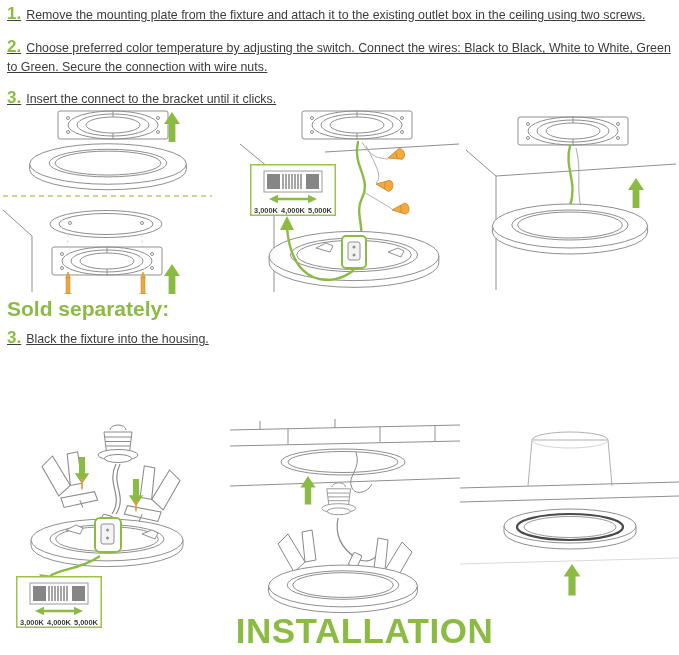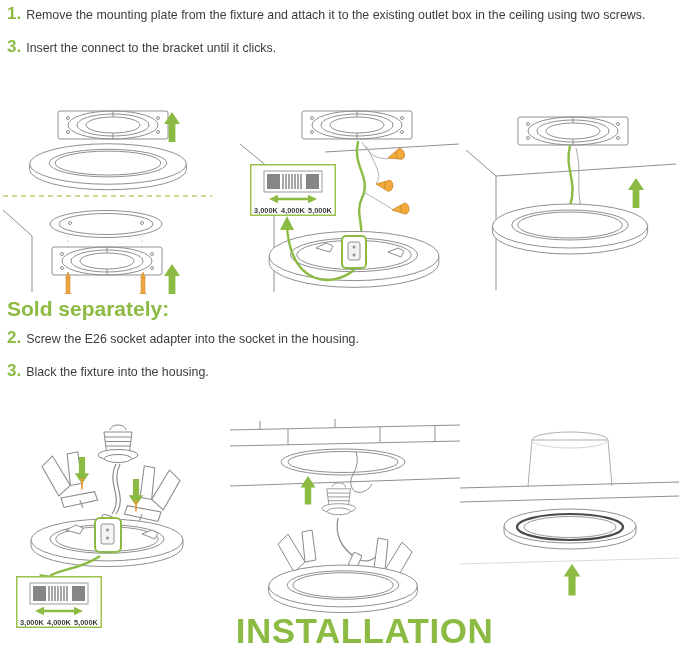--- a/index.html
+++ b/index.html
@@ -1,18 +1,18 @@
 <!DOCTYPE html>
 <html><head>
 <meta charset="utf-8">
 <style>
   html,body{margin:0;padding:0;background:#fff;}
   .page{position:relative;width:679px;height:655px;background:#fff;overflow:hidden;
         font-family:"Liberation Sans",sans-serif;color:#3c3c3c;}
-  .steps{position:absolute;left:7px;right:4px;}
+  .steps{position:absolute;left:7px;right:4px;text-decoration:underline;}
   .steps-top{top:2px;}
   .steps-retrofit{top:326px;}
   .step{margin:0 0 9px 0;font-size:12.4px;line-height:1.42;}
   .step .num{color:#8cbb43;font-weight:bold;font-size:17px;margin-right:5px;}
   .sold-heading{position:absolute;top:297px;left:7px;margin:0;font-size:21px;
                 font-weight:bold;color:#8cbb43;}
   .row{position:absolute;left:0;width:679px;display:flex;}
   .row1{top:102px;height:192px;}
   .row2{top:418px;height:212px;}
   .row svg{display:block;}
@@ -95,20 +95,23 @@
         <text x="70" y="48.5" font-size="7.4" font-weight="bold" fill="#3a3a3a" text-anchor="middle">5,000K</text>
       </g>
     </defs>
   </svg>
 
   <section class="steps steps-top">
     <p class="step">
       <span class="num">1.</span><span>Remove the mounting plate from the fixture and attach it to the existing outlet box in the ceiling using two screws.</span>
     </p>
     <p class="step">
+      <span class="num">2.</span><span>Choose preferred color temperature by adjusting the switch. Connect the wires: Black to Black, White to White, Green to Green. Secure the connection with wire nuts.</span>
+    </p>
+    <p class="step">
       <span class="num">3.</span><span>Insert the connect to the bracket until it clicks.</span>
     </p>
   </section>
 
   <div class="row row1">
 
     <svg width="230" height="192" viewBox="0 0 230 192">
       <use href="#plate110" x="0" y="0" transform="translate(58,6)"></use>
       <use href="#arrowUp" transform="translate(172,10)"></use>
       <use href="#disc" transform="translate(108,62) scale(0.98,0.92)"></use>
@@ -172,23 +175,20 @@
       <path d="M110,44 C104,66 118,80 110,104" stroke="#8cbb43" stroke-width="2.4" fill="none" stroke-linecap="round"></path>
       <path d="M116,46 C122,68 116,84 121,106" stroke="#a8a8a8" fill="none"></path>
       <use href="#disc" transform="translate(110,124) scale(0.97,1)"></use>
       <use href="#arrowUp" transform="translate(176,76)"></use>
     </svg>
   </div>
 
   <h2 class="sold-heading">Sold separately:</h2>
 
   <section class="steps steps-retrofit">
-    <p class="step">
-      <span class="num">2.</span><span>Screw the E26 socket adapter into the socket in the housing.</span>
-    </p>
     <p class="step">
       <span class="num">3.</span><span>Black the fixture into the housing.</span>
     </p>
   </section>
 
   <div class="row row2">
 
     <svg width="230" height="212" viewBox="0 0 230 212">
       <use href="#e26" transform="translate(96,6)"></use>
       <g stroke="#8a8a8a" stroke-width="1.2" fill="none">

